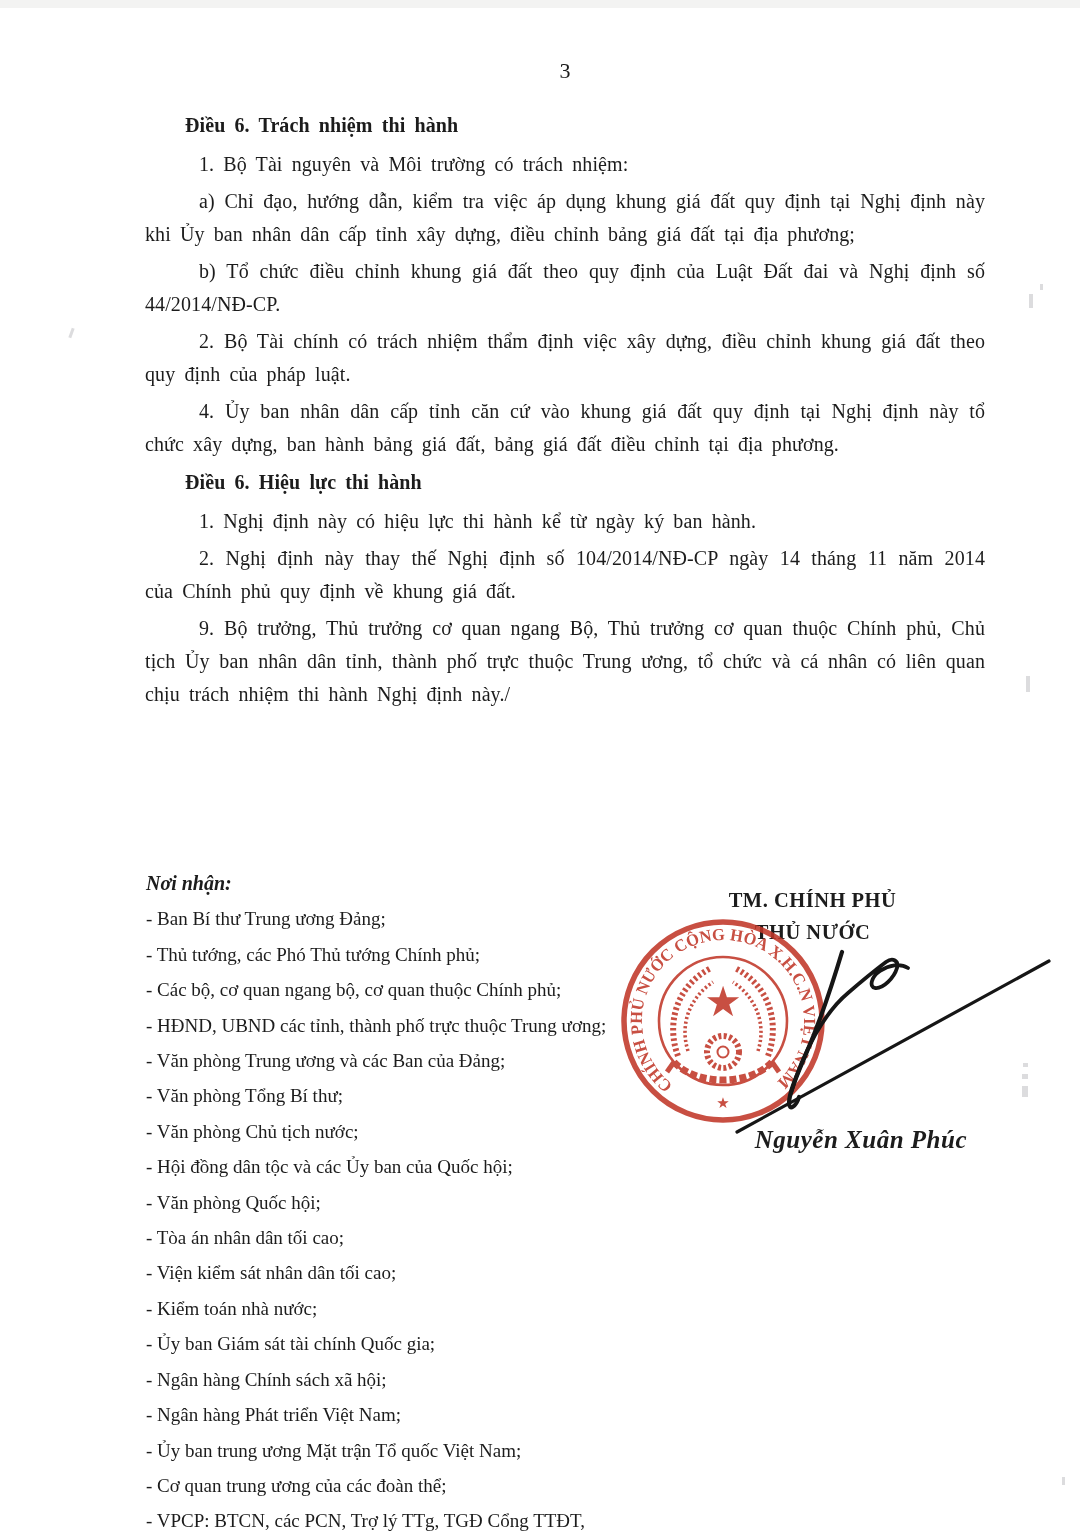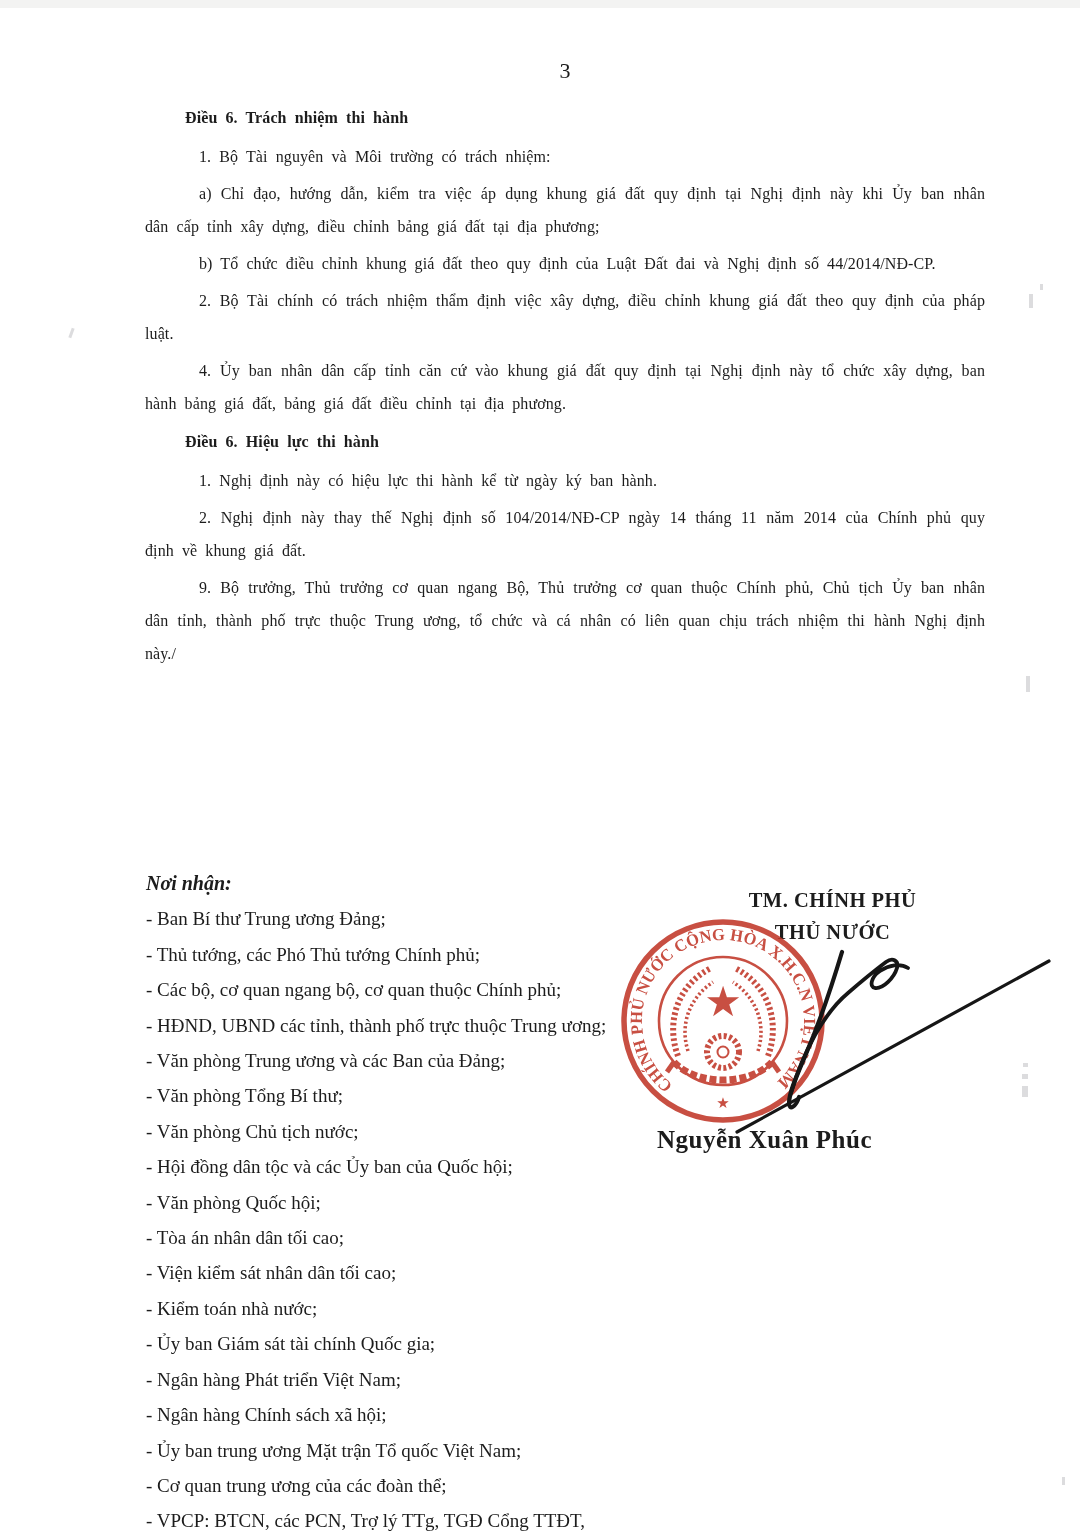--- a/index.html
+++ b/index.html
@@ -10,22 +10,22 @@
     font-family:"Liberation Serif","DejaVu Serif",serif;
     color:#1c1c1c;
     overflow:hidden;
   }
   .top-band{position:absolute;left:0;top:0;width:1080px;height:8px;background:#f3f3f2;}
   .page-number{
     position:absolute;left:145px;top:58px;width:840px;
     text-align:center;font-size:22px;
   }
   .content{
-    position:absolute;left:145px;top:96px;width:840px;
-    font-size:16px;line-height:33px;
+    position:absolute;left:145px;top:104px;width:840px;
+    font-size:20px;line-height:33px;
     word-spacing:4px;letter-spacing:0.1px;
   }
   .content .heading{
     font-weight:bold;
     padding-left:40px;
     margin:5px 0 6px 0;
     text-align:left;
   }
   .content .paragraph{
     text-align:justify;
@@ -41,28 +41,29 @@
   .luu-line{white-space:nowrap;}
   .handwritten{
     display:inline-block;
     font-style:italic;font-weight:bold;
     font-size:25px;
     transform:skewX(-12deg) rotate(-2deg);
     letter-spacing:-1px;
     margin-left:6px;
   }
   .sign-block{
-    position:absolute;left:660px;top:884px;width:345px;
+    position:absolute;left:640px;top:884px;width:345px;
     text-align:center;font-weight:bold;font-size:20.5px;line-height:32px;
     letter-spacing:0.5px;
   }
   .signer-name{
     position:absolute;left:657px;top:1126px;width:310px;
-    text-align:left;font-weight:bold;font-size:25px;
+    text-align:right;font-weight:bold;font-size:25px;
     letter-spacing:0.5px;
+    font-style:italic;
   }
   .seal{position:absolute;left:618px;top:916px;width:210px;height:210px;opacity:0.87;z-index:2;}
   .signature{position:absolute;left:640px;top:930px;width:430px;height:230px;z-index:3;}
   .artifact{position:absolute;background:#c9c9cd;opacity:0.65;}
 </style>
 </head>
 <body>
 
 <div class="page">
 
@@ -92,22 +93,22 @@
         <div class="recipient-line">- HĐND, UBND các tỉnh, thành phố trực thuộc Trung ương;</div>
         <div class="recipient-line">- Văn phòng Trung ương và các Ban của Đảng;</div>
         <div class="recipient-line">- Văn phòng Tổng Bí thư;</div>
         <div class="recipient-line">- Văn phòng Chủ tịch nước;</div>
         <div class="recipient-line">- Hội đồng dân tộc và các Ủy ban của Quốc hội;</div>
         <div class="recipient-line">- Văn phòng Quốc hội;</div>
         <div class="recipient-line">- Tòa án nhân dân tối cao;</div>
         <div class="recipient-line">- Viện kiểm sát nhân dân tối cao;</div>
         <div class="recipient-line">- Kiểm toán nhà nước;</div>
         <div class="recipient-line">- Ủy ban Giám sát tài chính Quốc gia;</div>
+        <div class="recipient-line">- Ngân hàng Chính sách xã hội;</div>
         <div class="recipient-line">- Ngân hàng Phát triển Việt Nam;</div>
-        <div class="recipient-line">- Ngân hàng Chính sách xã hội;</div>
         <div class="recipient-line">- Ủy ban trung ương Mặt trận Tổ quốc Việt Nam;</div>
         <div class="recipient-line">- Cơ quan trung ương của các đoàn thể;</div>
         <div class="recipient-line">- VPCP: BTCN, các PCN, Trợ lý TTg, TGĐ Cổng TTĐT,</div>
         <div class="recipient-line">các Vụ, Cục, đơn vị trực thuộc, Công báo;</div>
       </div>
     <div class="luu-line">
       <span>- Lưu: VT, NN (2b).</span><span class="handwritten">MO</span>
     </div>
   </div>
 

